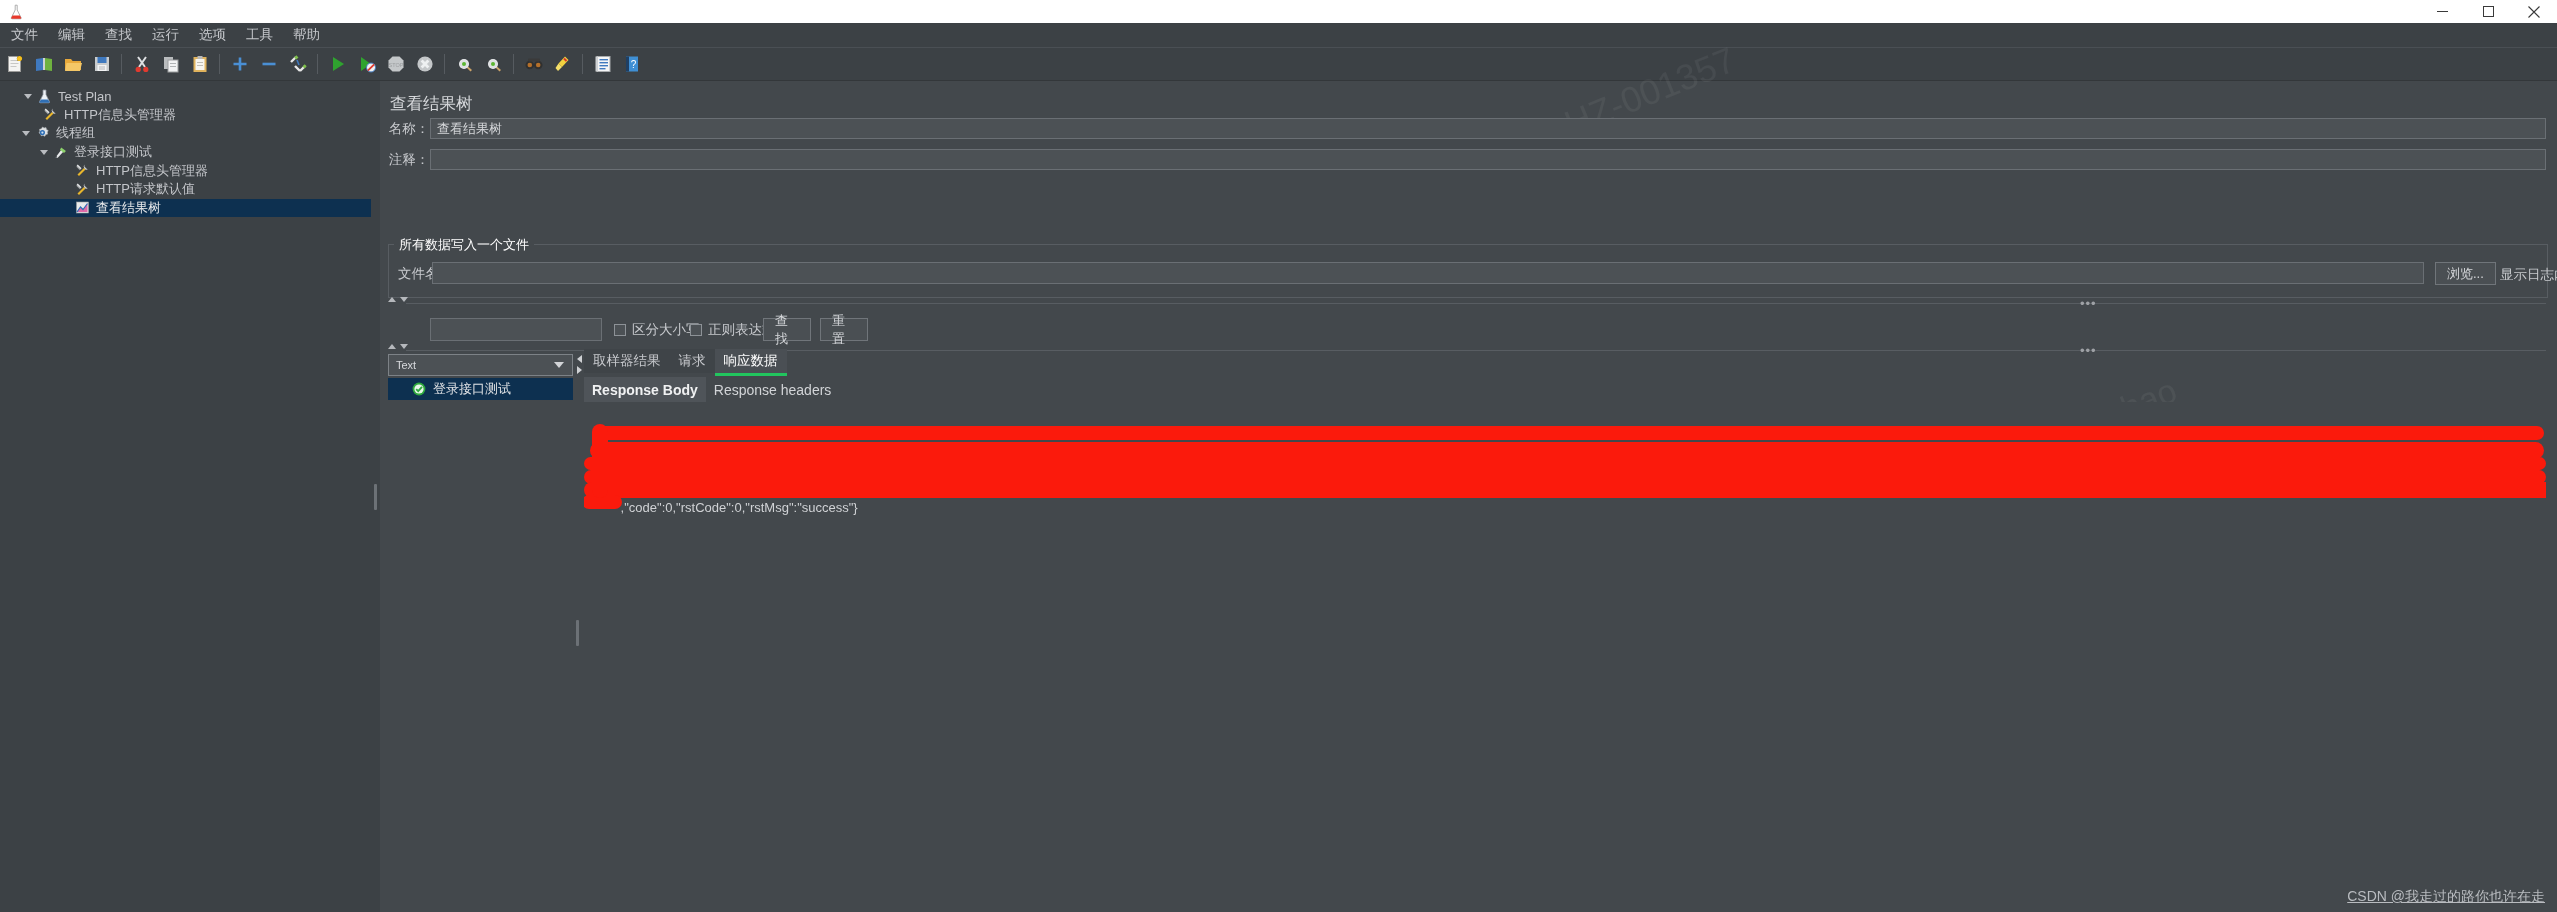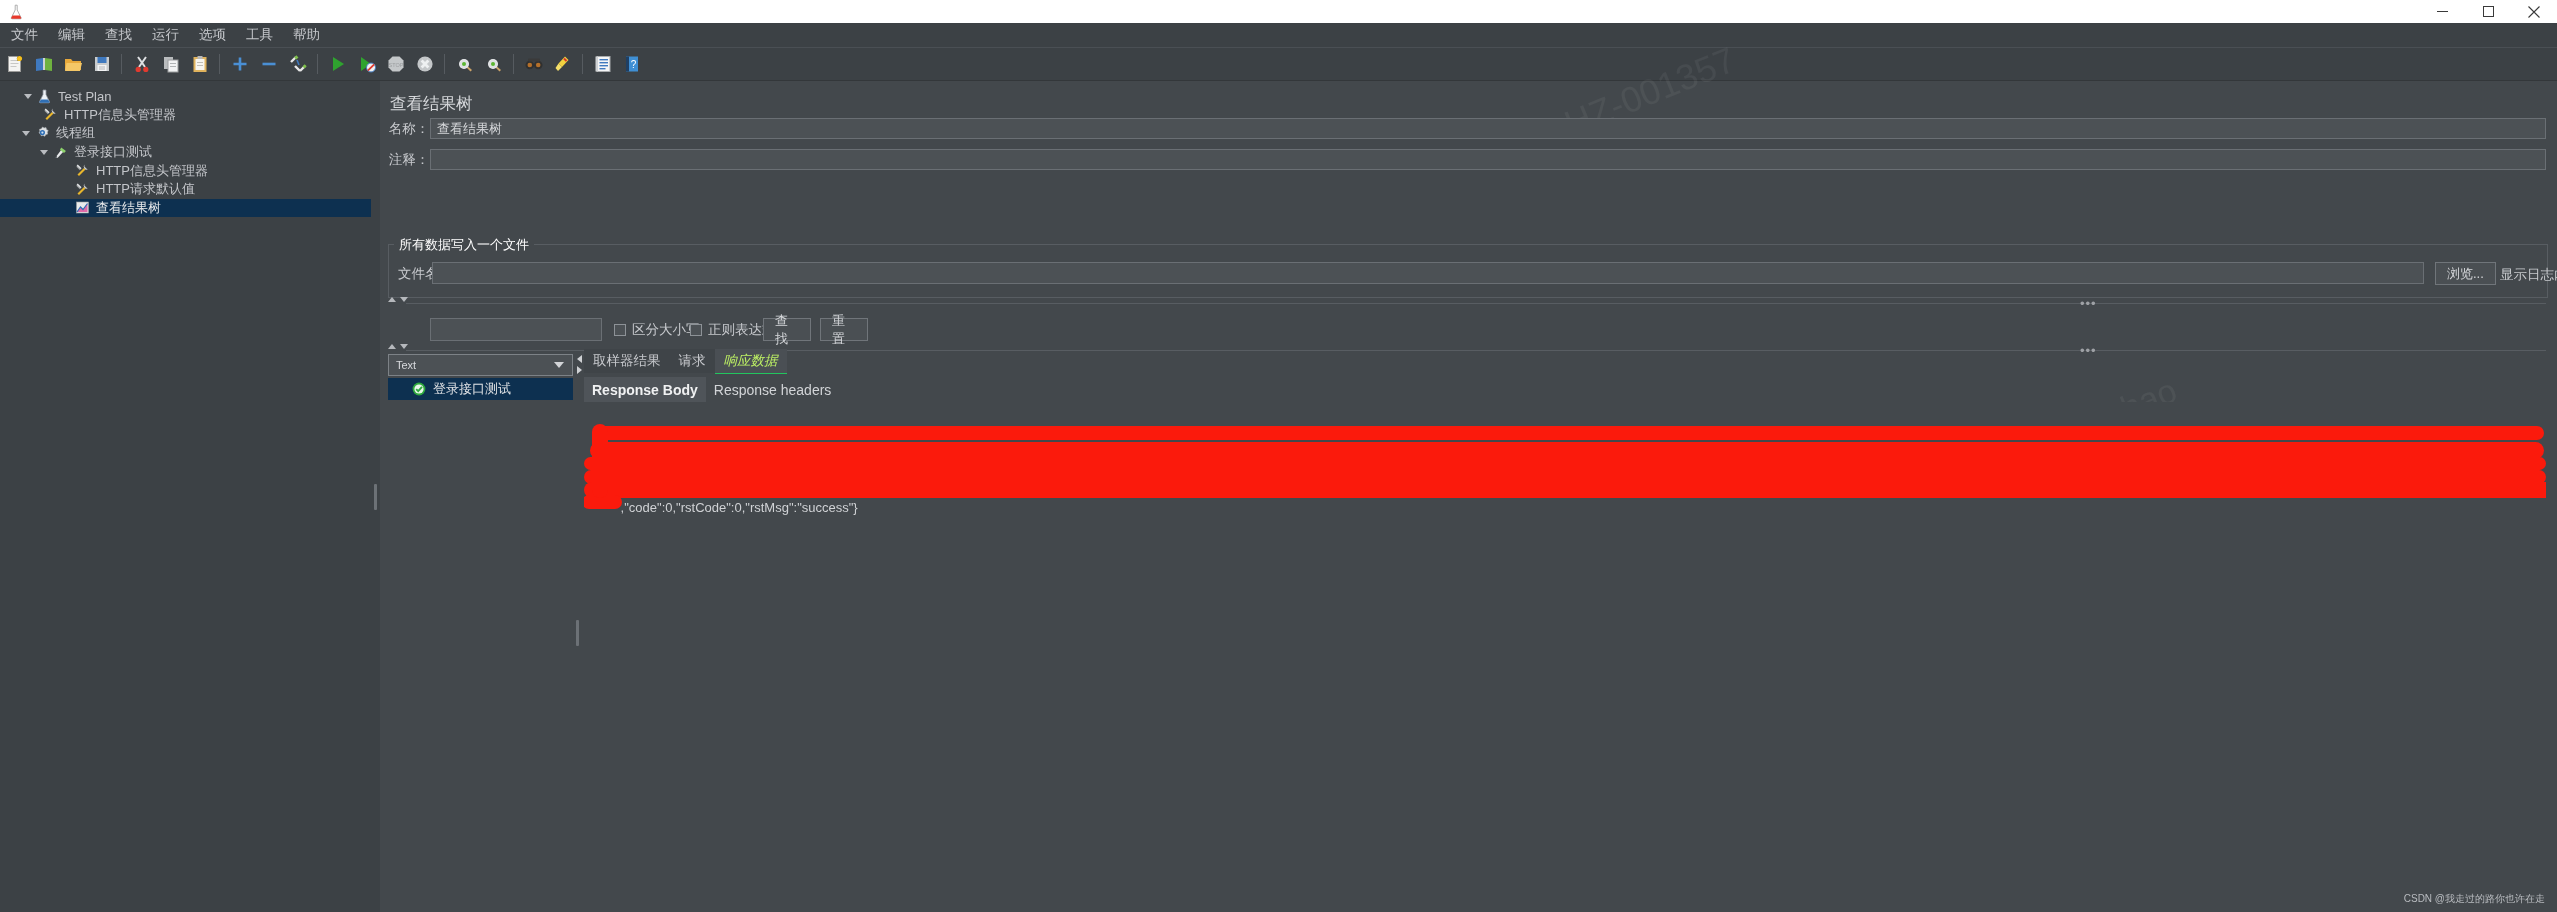--- a/index.html
+++ b/index.html
@@ -61,35 +61,35 @@
   .combo .carr{margin-left:auto;margin-right:8px;width:0;height:0;border-left:5px solid transparent;border-right:5px solid transparent;border-top:6px solid #d2d4d7;}
 
   .reslist{position:absolute;left:8px;top:297px;width:185px;height:534px;background:#43484c;border-right:0;}
   .resitem{height:22px;display:flex;align-items:center;padding-left:24px;font-size:13px;color:#dfe1e4;background:#0d3050;}
   .resitem .gico{width:14px;height:14px;margin-right:7px;}
 
   .hsplit{position:absolute;left:193px;top:273px;width:9px;height:558px;display:flex;align-items:center;justify-content:center;}
 
   .tabs{position:absolute;left:204px;top:268px;height:27px;display:flex;align-items:flex-start;}
   .tab{height:24px;padding:0 9px;display:flex;align-items:center;font-size:13.5px;color:#c6c8cc;background:#3f4448;}
-  .tab.active{background:#4a4f54;color:#bef264;border-bottom:1px solid #22c55e;height:24px;font-style:italic;}
+  .tab.active{background:#4a4f54;color:#ffffff;border-bottom:3px solid #22c55e;height:24px;}
   .tabarrows{position:absolute;left:195px;top:268px;width:9px;height:30px;display:flex;flex-direction:column;align-items:center;justify-content:center;gap:3px;}
   .tba{width:0;height:0;border-top:4px solid transparent;border-bottom:4px solid transparent;border-right:5px solid #cfd1d4;}
   .tba.r{border-right:0;border-left:5px solid #cfd1d4;}
 
   .subtabs{position:absolute;left:204px;top:296px;height:25px;display:flex;align-items:center;}
   .subtab{height:25px;padding:0 8px;display:flex;align-items:center;font-size:14px;color:#d2d4d7;}
   .subtab.active{background:#4f5459;color:#f0f1f2;font-weight:bold;}
 
   .bodypane{position:absolute;left:204px;top:321px;width:1962px;height:510px;background:#43484c;overflow:hidden;}
   .bodytext{position:absolute;font-size:13px;color:#d0d2d5;white-space:nowrap;font-family:"Liberation Sans","DejaVu Sans",sans-serif;}
   .redact{position:absolute;background:#fb1a0c;border-radius:9px;}
 
   .watermark{position:absolute;color:rgba(255,255,255,0.055);font-size:30px;transform:rotate(-22deg);white-space:nowrap;pointer-events:none;user-select:none;}
-  .wm-br{position:absolute;right:12px;bottom:6px;font-size:10px;color:#b9bcc0;}
+  .wm-br{position:absolute;right:12px;bottom:6px;font-size:14px;color:#b9bcc0;text-decoration:underline;}
 </style>
 </head>
 <body>
 
 <div class="app">
 
   <div class="watermark" style="left:1080px;top:8px;">IT研发中心</div>
   <div class="watermark" style="left:1420px;top:2px;">xianggang.hao</div>
   <div class="watermark" style="left:2190px;top:6px;">HZ-001357</div>
 

